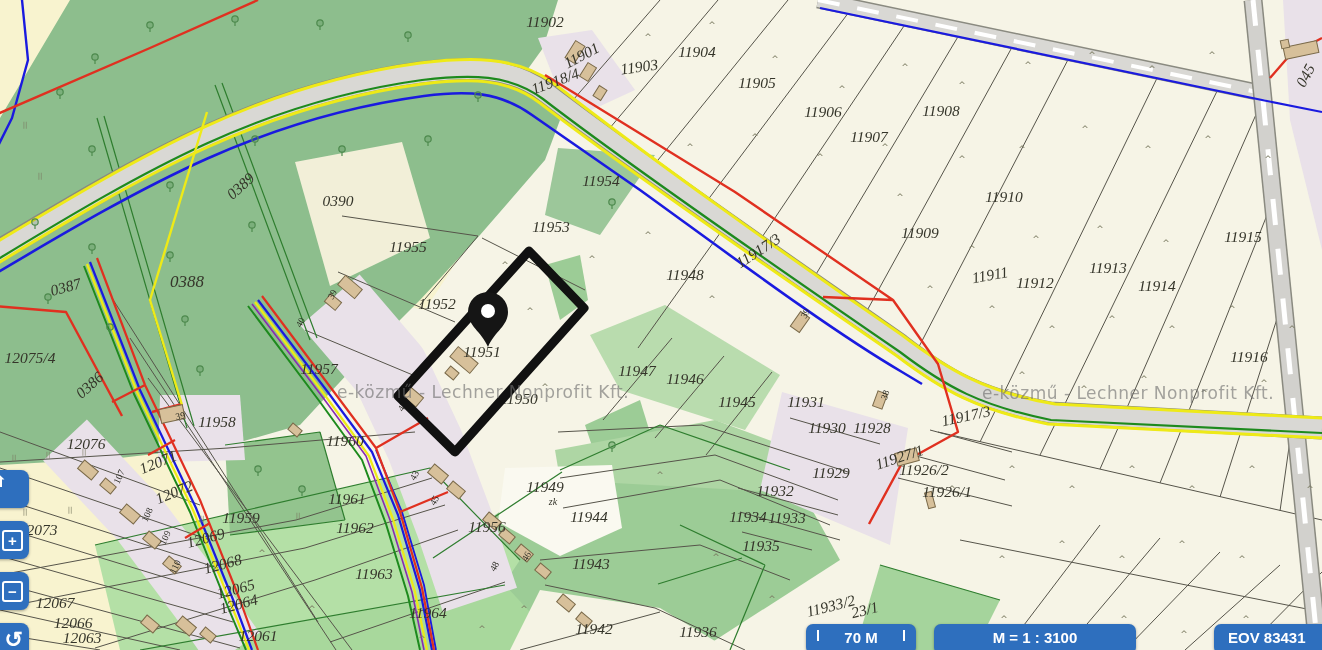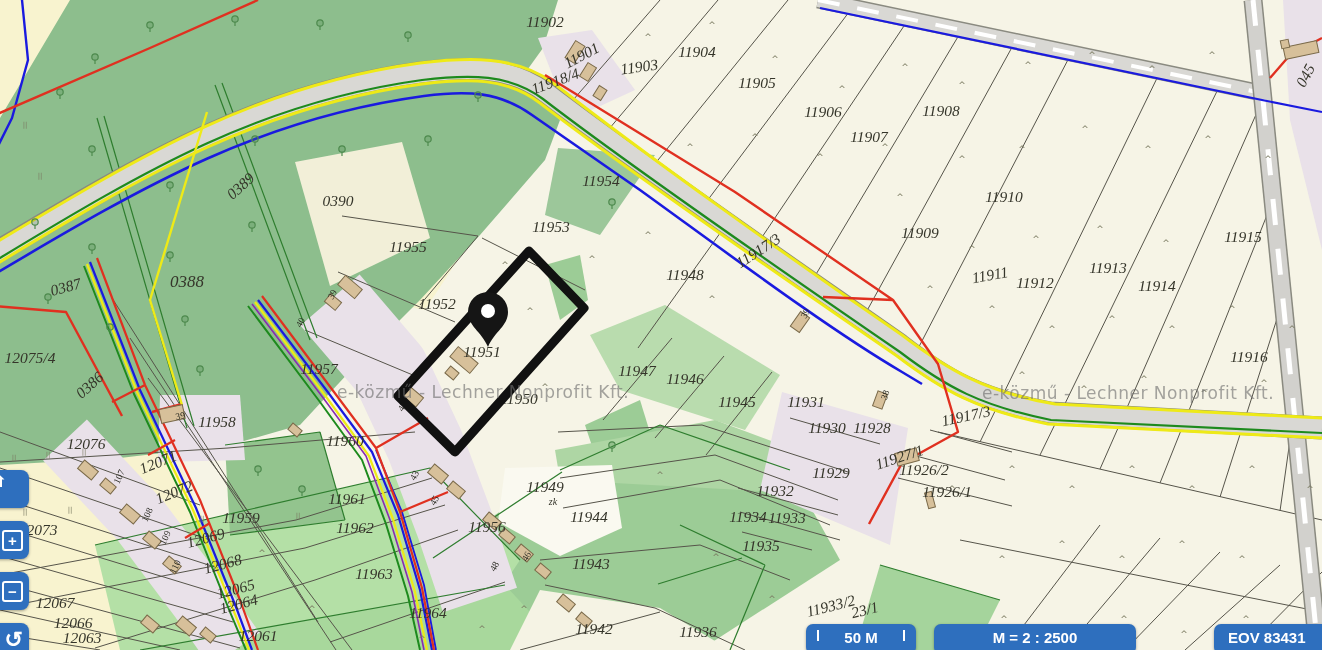--- a/index.html
+++ b/index.html
@@ -523,22 +523,22 @@
   </div>
   <div class="ctl" style="top:572px">
     <span class="boxicon">−</span>
   </div>
   <div class="ctl" style="top:623px">
     <span class="undoicon">↺</span>
   </div>
 
   <div class="bbtn" style="left:806px;width:110px">
     <div class="tick" style="left:11px"></div>
-    <span>50 M</span>
+    <span>70 M</span>
     <div class="tick" style="right:11px"></div>
   </div>
   <div class="bbtn" style="left:934px;width:202px">
-    <span>M = 2 : 2500</span>
+    <span>M = 1 : 3100</span>
   </div>
   <div class="bbtn" style="left:1214px;width:120px;justify-content:flex-start;padding-left:14px">
     <span>EOV  83431</span>
   </div>
 </div>
 
 </body></html>

